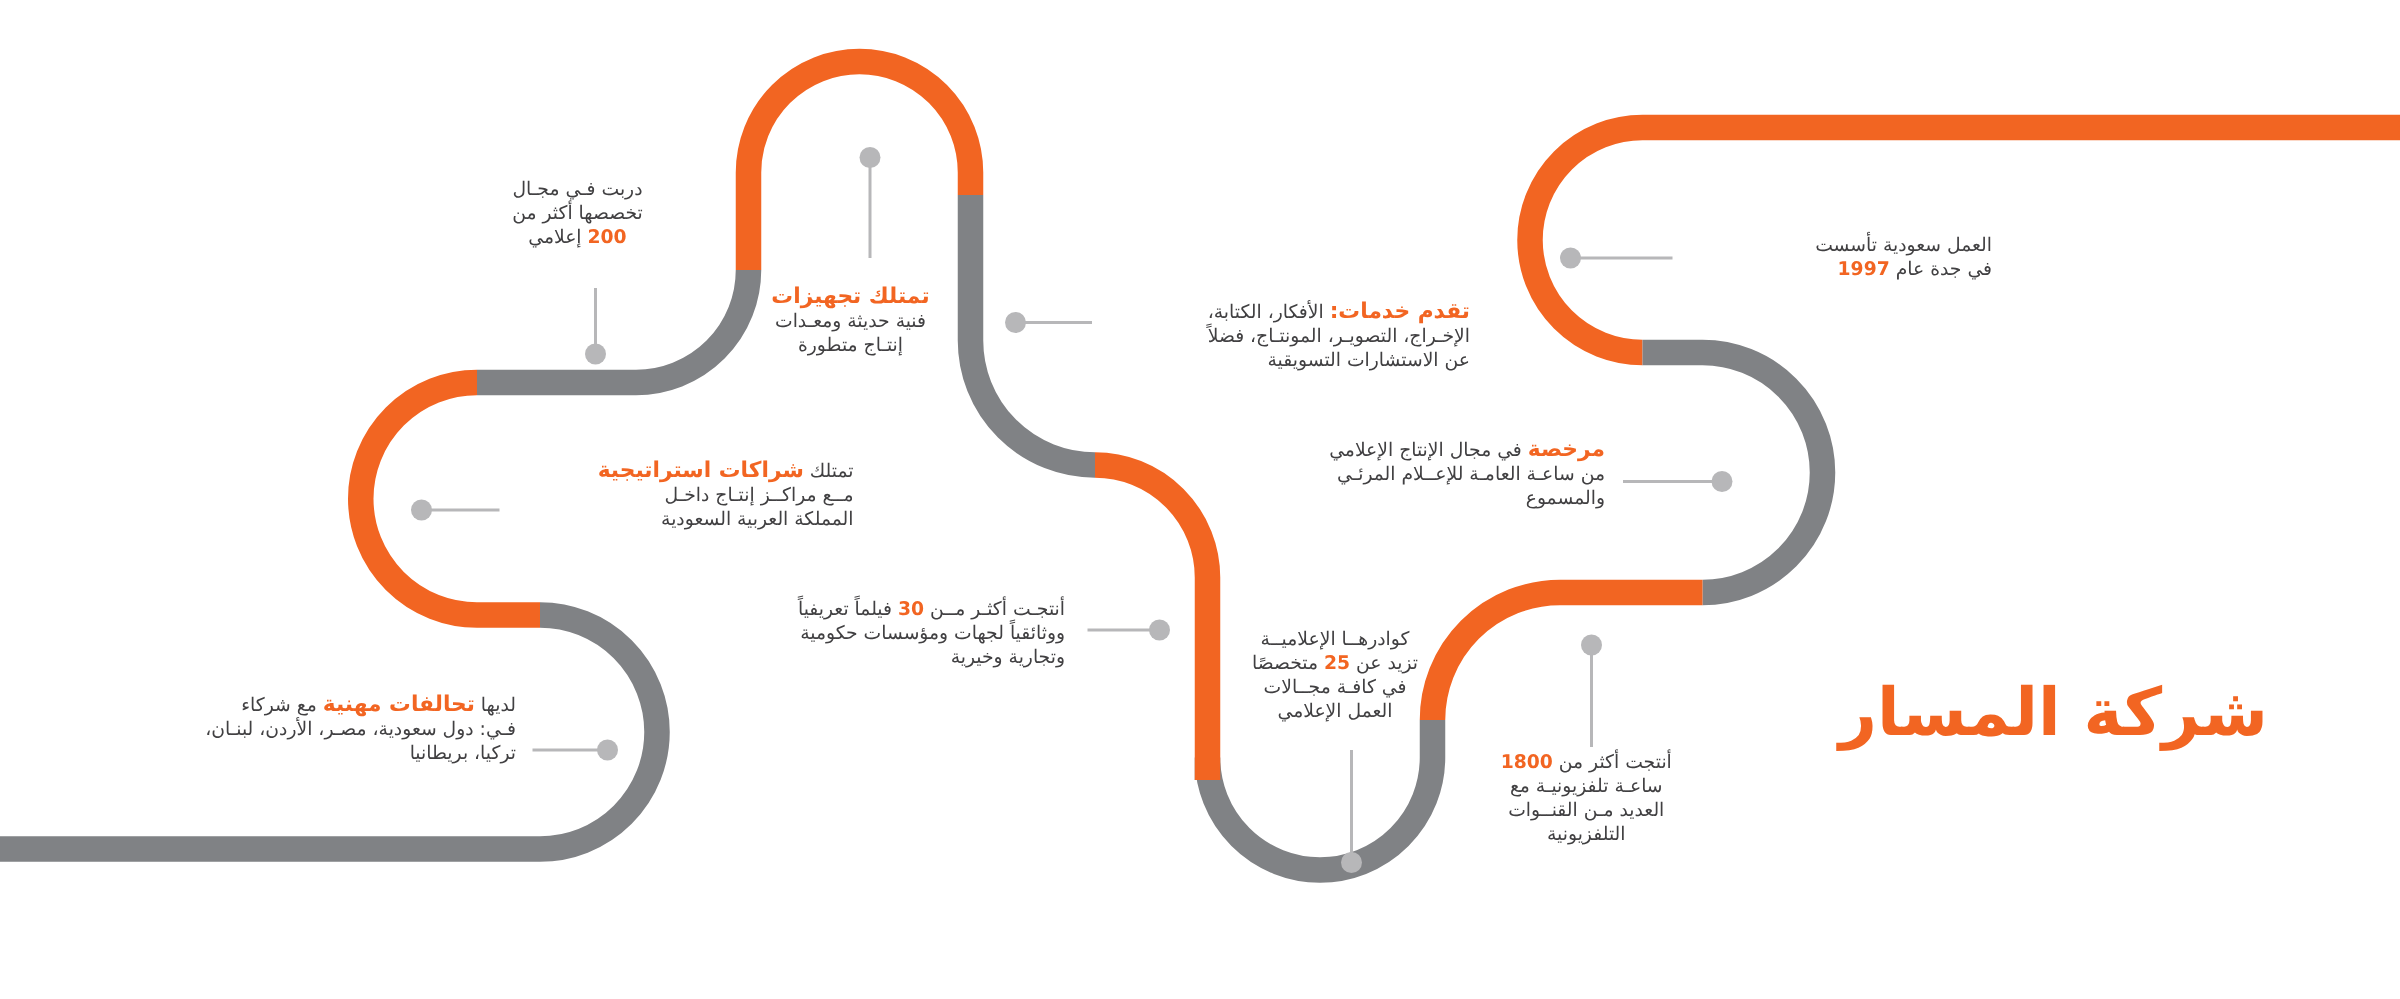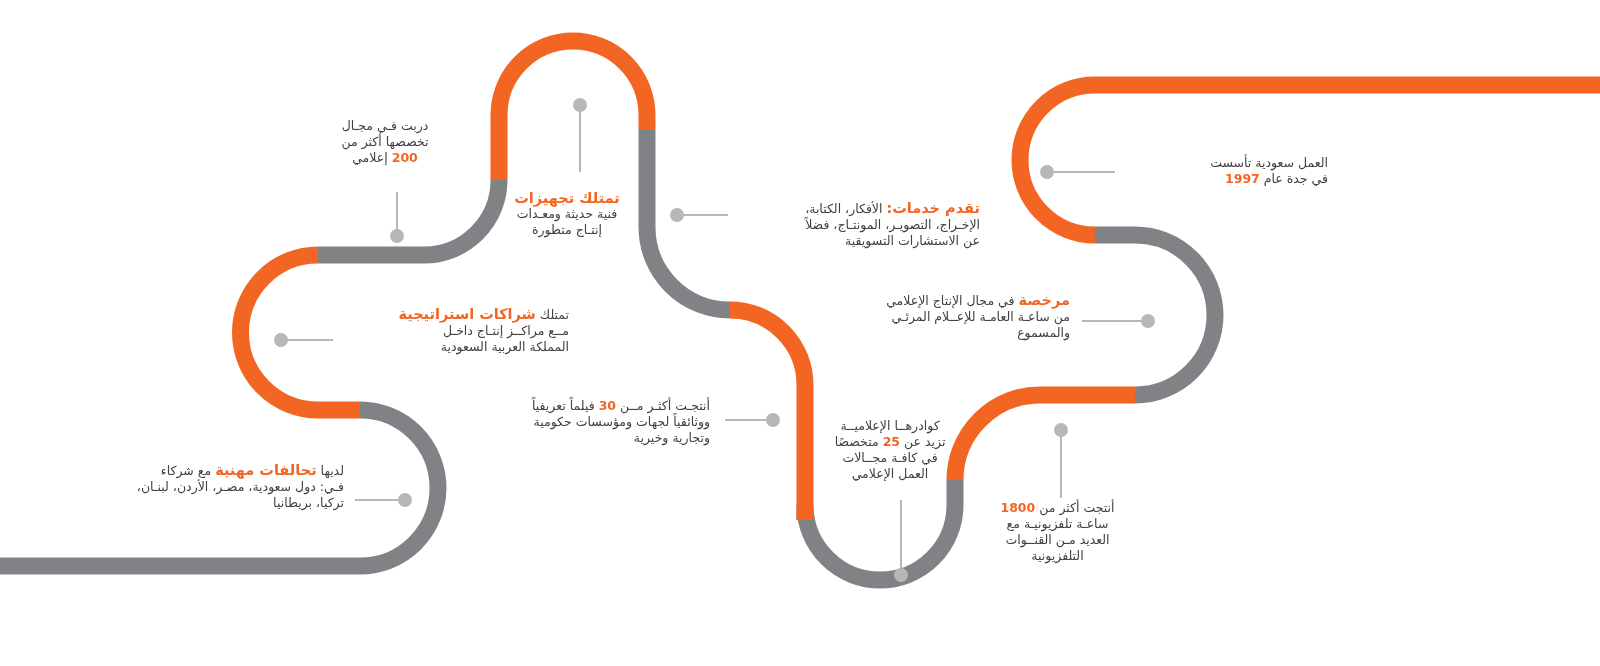--- a/index.html
+++ b/index.html
@@ -60,20 +60,21 @@
     <line x1="397" y1="192" x2="397" y2="235"></line>
       <circle cx="397" cy="236" r="7" stroke="none"></circle>
     <line x1="282" y1="340" x2="333" y2="340"></line>
       <circle cx="281" cy="340" r="7" stroke="none"></circle>
     <line x1="355" y1="500" x2="405" y2="500"></line>
       <circle cx="405" cy="500" r="7" stroke="none"></circle>
   </g>
 </svg>
 
 <div class="title">
+  <div>شركة المسار</div>
 </div>
 
 <div class="note" style="right:272px; top:155px;">
   <div>العمل سعودية تأسست</div>
   <div><span>في جدة عام </span><span class="hl">1997</span></div>
 </div>
 
 <div class="note" style="right:620px; top:200px;">
   <div><span class="hl-title">تقدم خدمات:</span><span> الأفكار، الكتابة،</span></div>
   <div>الإخـراج، التصويـر، المونتـاج، فضلاً</div>

